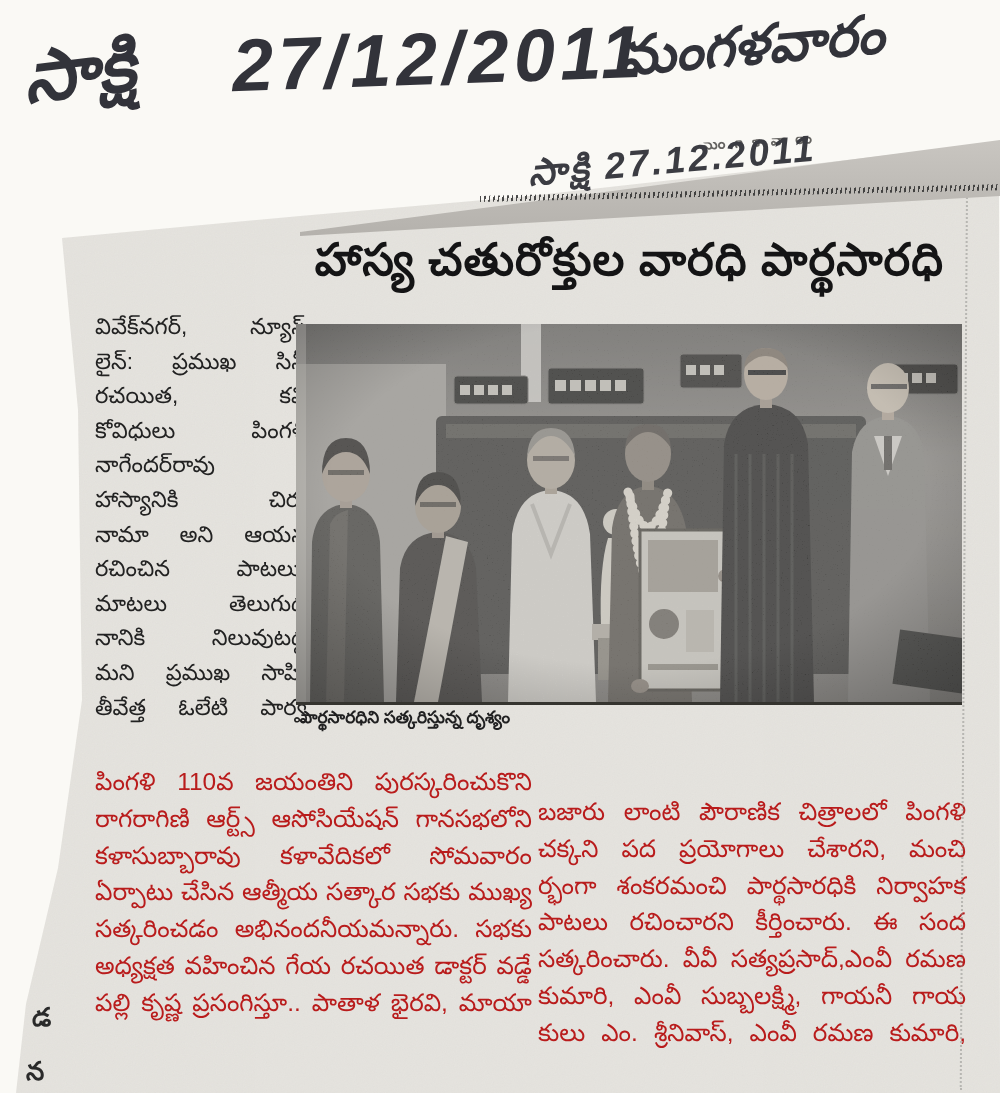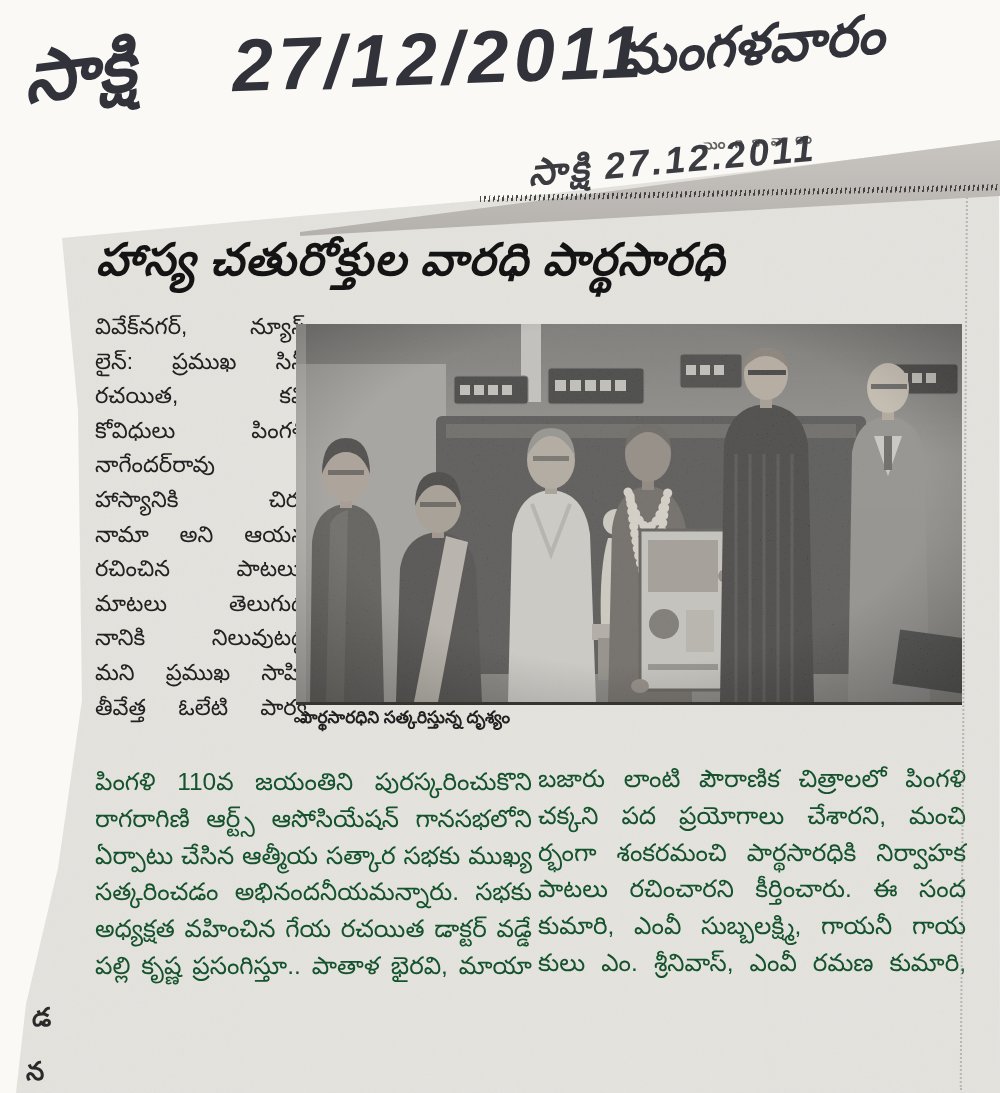--- a/index.html
+++ b/index.html
@@ -44,44 +44,44 @@
   .left-streak{
     position:absolute;left:0;top:400px;width:14px;height:693px;z-index:2;
     background:linear-gradient(90deg,#c9c7c3,rgba(201,199,195,0));opacity:.7;
   }
   .right-crease{
     position:absolute;left:963px;top:150px;width:0;height:940px;z-index:2;
     border-left:2px dotted #8b8b88;opacity:.5;transform:rotate(.4deg);
   }
   
   .headline{
-    position:absolute;left:96px;top:226px;width:858px;z-index:2;
+    position:absolute;left:86px;top:226px;width:858px;z-index:2;
     font-size:45px;font-weight:800;letter-spacing:1px;color:#141415;
-    text-align:left;line-height:1.5;white-space:nowrap;font-style:italic;
+    text-align:right;line-height:1.5;white-space:nowrap;
   }
   
   .intro{position:absolute;left:95px;top:310px;width:212px;z-index:2;}
   .intro .jline{font-size:22.5px;line-height:34.6px;font-weight:500;color:#222;}
   .jline{text-align:justify;text-align-last:justify;}
   
   .photo{
     position:absolute;left:296px;top:324px;width:666px;height:378px;z-index:2;
     border-bottom:3px solid #35342f;box-shadow:0 0 0 1px #55534e inset;
   }
   .photo svg{display:block;width:100%;height:100%;}
   
   .caption{
     position:absolute;left:300px;top:708px;width:620px;z-index:2;
     font-size:17px;font-weight:700;color:#202021;
   }
   
   .col{position:absolute;z-index:2;}
-  .col .jline{font-size:24.5px;line-height:36.8px;font-weight:500;color:#14532d;}
+  .col .jline{font-size:24.5px;line-height:36.8px;font-weight:500;color:#b91c1c;}
   .col-left{left:95px;top:764px;width:437px;}
-  .col-right{left:538px;top:761px;width:428px;}
+  .col-right{left:538px;top:794px;width:428px;}
   
   .frag{position:absolute;z-index:2;font-size:26px;font-weight:600;color:#2a2a2a;}
   .frag-1{left:32px;top:1002px;}
   .frag-2{left:26px;top:1056px;}
 </style>
 </head>
 <body>
 
 <div class="page">
 
@@ -235,30 +235,32 @@
         <rect width="666" height="378" filter="url(#grain)" opacity="0.33"></rect>
         <rect width="666" height="378" fill="url(#vig)"></rect>
       </svg>
     </div>
 
     <div class="caption">పార్థసారధిని సత్కరిస్తున్న దృశ్యం</div>
 
     <div class="col col-left">
       <div class="jline">పింగళి 110వ జయంతిని పురస్కరించుకొని</div>
       <div class="jline">రాగరాగిణి ఆర్ట్స్ ఆసోసియేషన్ గానసభలోని</div>
+      <div class="jline">కళాసుబ్బారావు కళావేదికలో సోమవారం</div>
       <div class="jline">ఏర్పాటు చేసిన ఆత్మీయ సత్కార సభకు ముఖ్య</div>
       <div class="jline">సత్కరించడం అభినందనీయమన్నారు. సభకు</div>
       <div class="jline">అధ్యక్షత వహించిన గేయ రచయిత డాక్టర్ వడ్డే</div>
       <div class="jline">పల్లి కృష్ణ ప్రసంగిస్తూ.. పాతాళ భైరవి, మాయా</div>
     </div>
     <div class="col col-right">
       <div class="jline">బజారు లాంటి పౌరాణిక చిత్రాలలో పింగళి</div>
       <div class="jline">చక్కని పద ప్రయోగాలు చేశారని, మంచి</div>
       <div class="jline">ర్భంగా శంకరమంచి పార్థసారధికి నిర్వాహక</div>
       <div class="jline">పాటలు రచించారని కీర్తించారు. ఈ సంద</div>
+      <div class="jline">సత్కరించారు. వీవీ సత్యప్రసాద్,ఎంవీ రమణ</div>
       <div class="jline">కుమారి, ఎంవీ సుబ్బలక్ష్మి, గాయనీ గాయ</div>
       <div class="jline">కులు ఎం. శ్రీనివాస్, ఎంవీ రమణ కుమారి,</div>
     </div>
 
     <div class="frag frag-1">డ</div>
     <div class="frag frag-2">న</div>
 
     <div class="left-streak"></div>
     <div class="right-crease"></div>
   </div>

